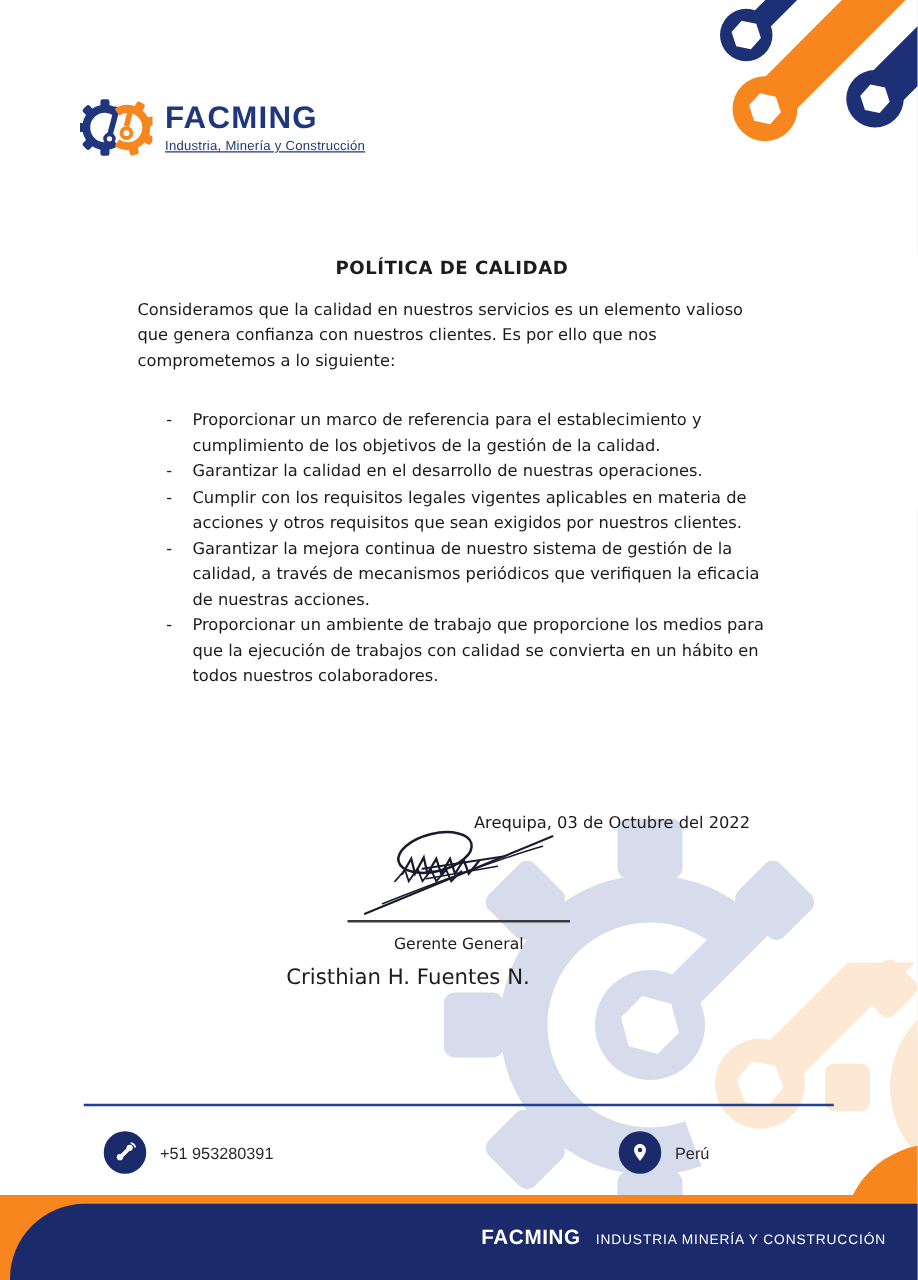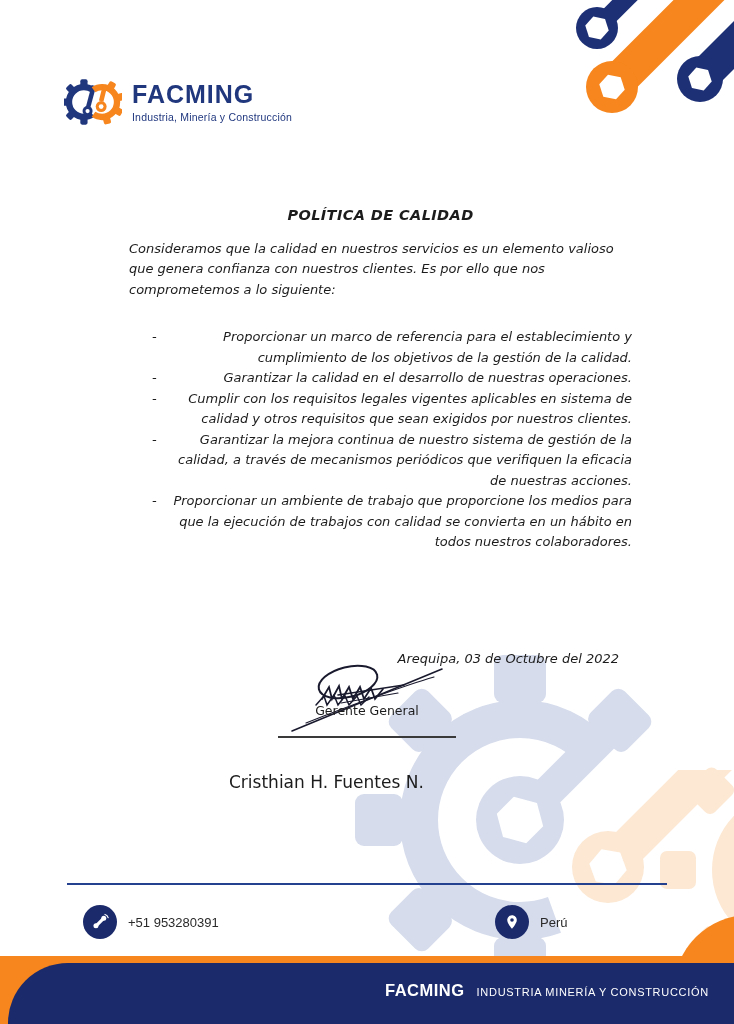--- a/index.html
+++ b/index.html
@@ -13,37 +13,37 @@
   
   .wm{position:absolute;z-index:0;pointer-events:none;}
   .orange-corner{position:absolute;z-index:1;width:150px;height:150px;border-radius:50%;
     background:#f6861d;right:-56px;top:915px;}
   
   .logo{position:absolute;left:64px;top:73px;display:flex;align-items:center;gap:10px;z-index:2;}
   .logo-text{display:flex;flex-direction:column;}
   .logo-name{font-size:25px;font-weight:bold;color:#20377e;letter-spacing:1px;line-height:1.1;
     font-family:"Liberation Sans",sans-serif;}
   .logo-tagline{font-size:10.5px;color:#20377e;margin-top:3px;letter-spacing:.2px;
-    font-family:"Liberation Sans",sans-serif;}
+    font-family:"Liberation Sans",sans-serif;text-decoration:underline;}
   .top-wrenches{position:absolute;top:0;right:0;z-index:2;}
   
-  .content{position:absolute;left:129px;top:0;width:503px;z-index:2;font-size:13px;line-height:20.5px;font-style:italic;}
+  .content{position:absolute;left:110px;top:0;width:503px;z-index:2;font-size:13px;line-height:20.5px;}
   .doc-title{margin-top:205px;text-align:center;font-weight:bold;font-size:14.5px;letter-spacing:.4px;}
   .content p{margin:0;white-space:pre-wrap;}
   .p1{margin-top:33px !important;}
   .p2{margin-top:13px !important;}
   .bullet-list{margin-top:27px;margin-left:23px;}
   .li{display:flex;}
   .dash{width:21px;flex:0 0 21px;}
-  .li-text{flex:1;text-align:right;}
+  .li-text{flex:1;}
   .date-line{margin-top:96px;text-align:right;padding-right:13px;}
   
   .sig-svg{position:absolute;left:286px;top:655px;z-index:2;}
   .sig-line{position:absolute;left:278px;top:736px;width:178px;height:1.5px;background:#3a3a3a;z-index:2;}
-  .sig-role{position:absolute;left:217px;top:703px;width:300px;text-align:center;font-size:12.5px;z-index:2;}
+  .sig-role{position:absolute;left:217px;top:747px;width:300px;text-align:center;font-size:12.5px;z-index:2;}
   .sig-name{position:absolute;left:229px;top:772px;width:300px;text-align:left;font-size:17px;z-index:2;}
   
   .divider{position:absolute;left:67px;top:883px;width:600px;height:2px;background:#24418f;z-index:2;}
   .contact{position:absolute;display:flex;align-items:center;gap:11px;z-index:2;
     font-family:"Liberation Sans",sans-serif;font-size:13px;color:#2a2a2a;}
   .contact-phone{left:83px;top:905px;}
   .contact-location{left:495px;top:905px;}
   .icon-circle{width:34px;height:34px;border-radius:50%;background:#1b2a6b;display:flex;
     align-items:center;justify-content:center;}
   .band-orange{position:absolute;left:0;top:956px;width:734px;height:68px;background:#f6861d;z-index:3;}
@@ -193,21 +193,21 @@
       <div class="li">
         <span class="dash">-</span>
         <span class="li-text">Proporcionar un marco de referencia para el establecimiento y cumplimiento de los objetivos de la gestión de la calidad.</span>
       </div>
       <div class="li">
         <span class="dash">-</span>
         <span class="li-text">Garantizar la calidad en el desarrollo de nuestras operaciones.</span>
       </div>
       <div class="li">
         <span class="dash">-</span>
-        <span class="li-text">Cumplir con los requisitos legales vigentes aplicables en sistema de calidad y otros requisitos que sean exigidos por nuestros clientes.</span>
+        <span class="li-text">Cumplir con los requisitos legales vigentes aplicables en materia de acciones y otros requisitos que sean exigidos por nuestros clientes.</span>
       </div>
       <div class="li">
         <span class="dash">-</span>
         <span class="li-text">Garantizar la mejora continua de nuestro sistema de gestión de la calidad, a través de mecanismos periódicos que verifiquen la eficacia de nuestras acciones.</span>
       </div>
       <div class="li">
         <span class="dash">-</span>
         <span class="li-text">Proporcionar un ambiente de trabajo que proporcione los medios para que la ejecución de trabajos con calidad se convierta en un hábito en todos nuestros colaboradores.</span>
       </div>
     </div>

